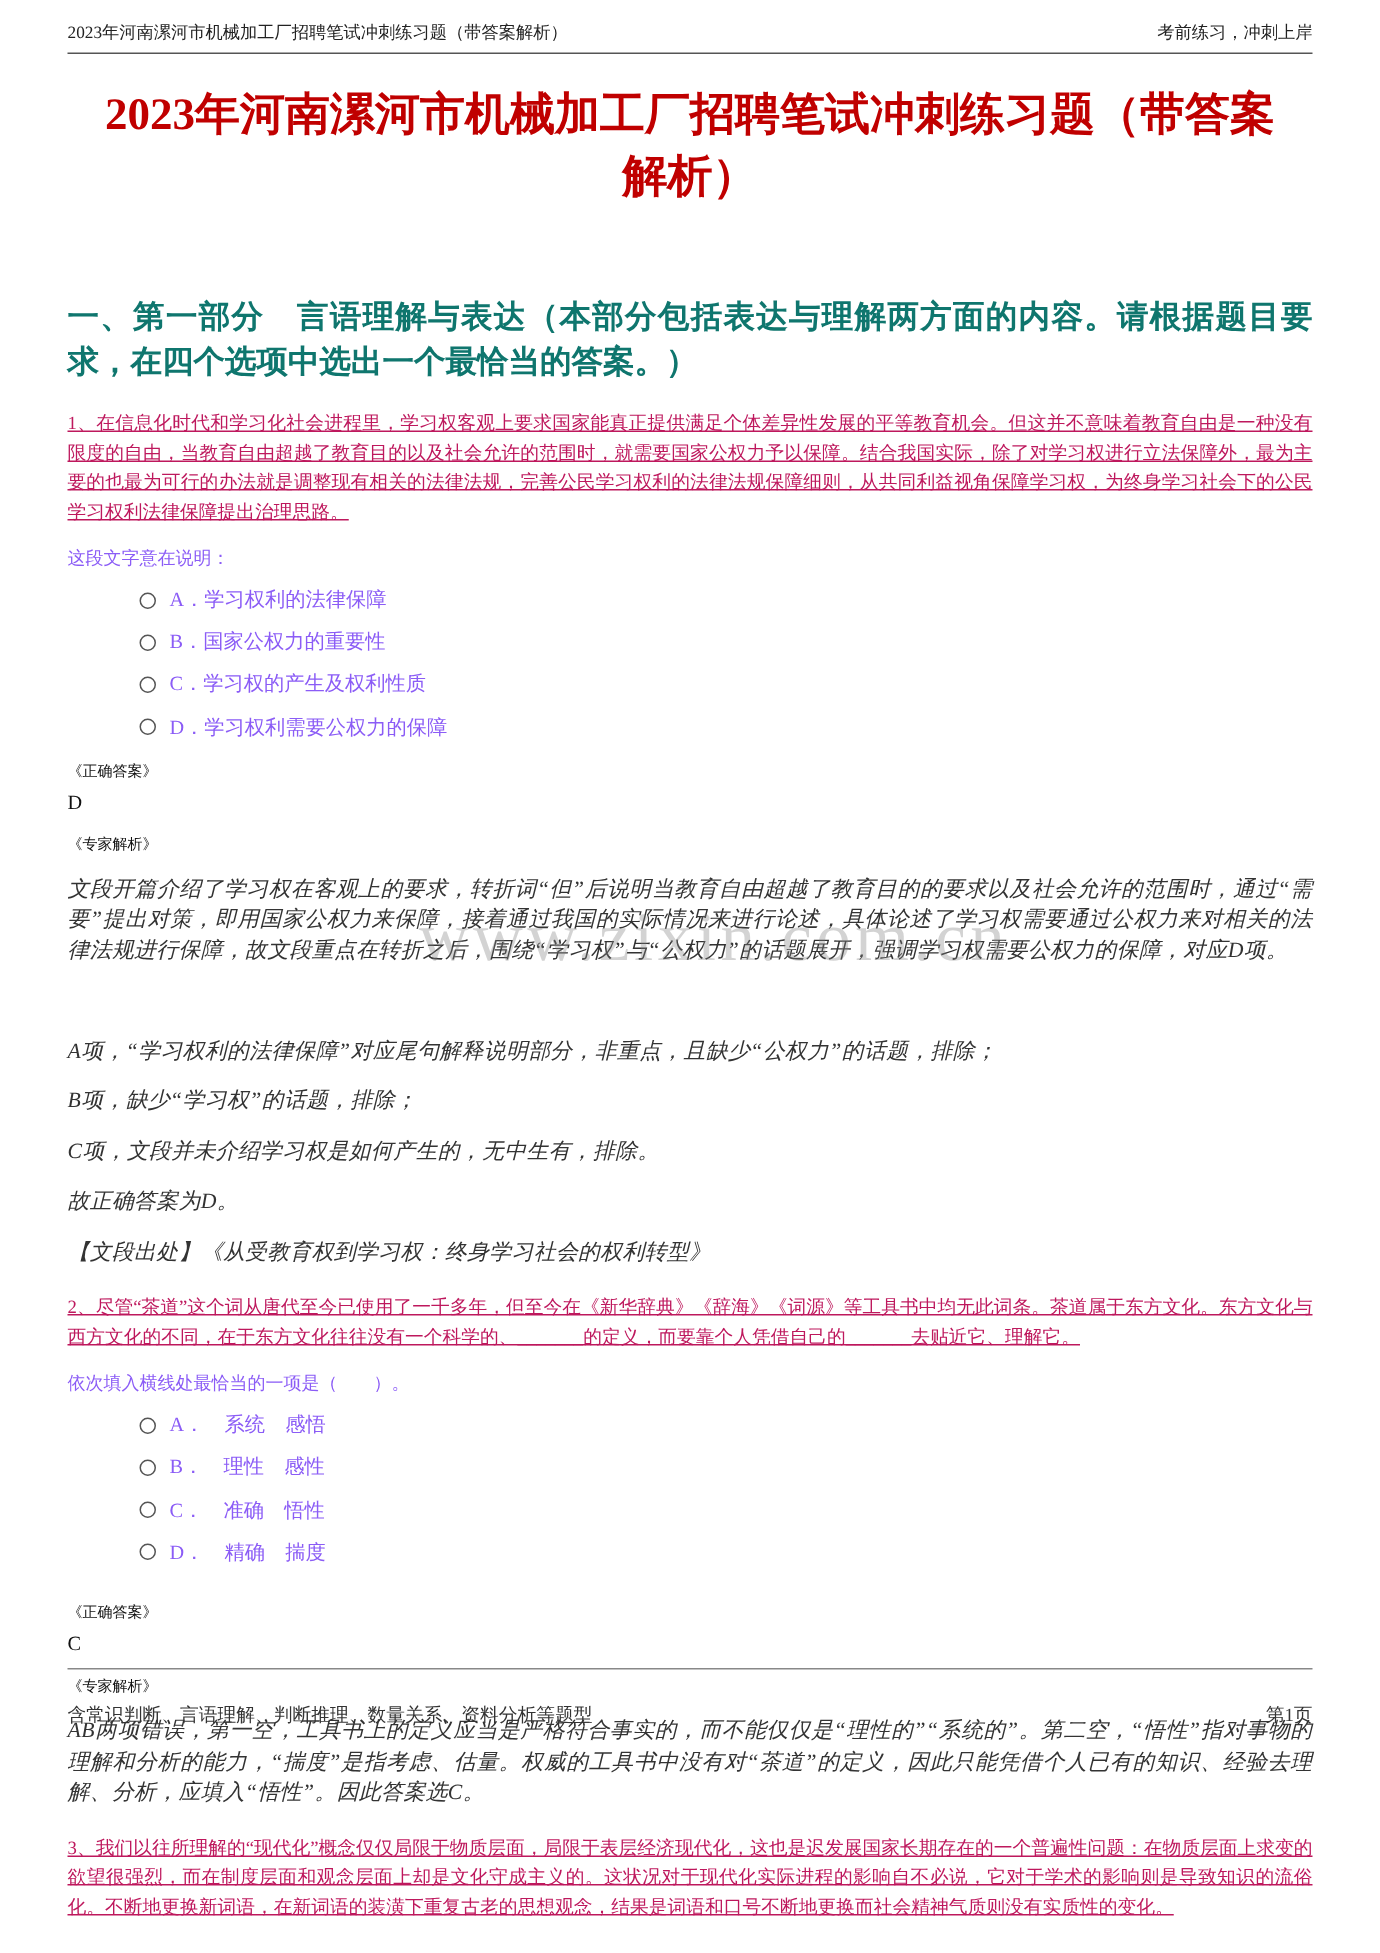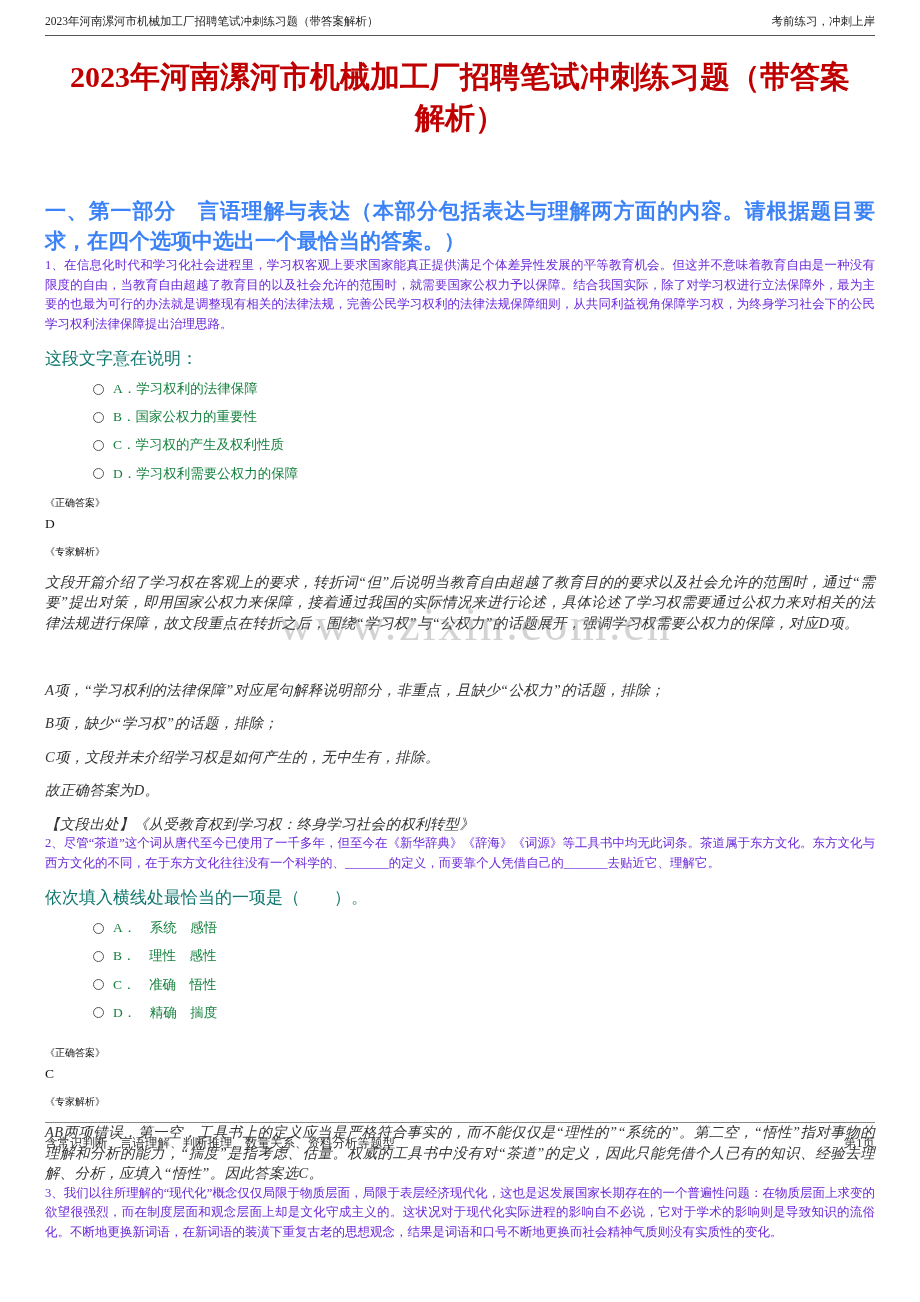--- a/index.html
+++ b/index.html
@@ -23,40 +23,42 @@
 
   .doc-title {
     max-width: 800px; margin: 20px auto 0;
     font-size: 30px; font-weight: bold; line-height: 1.38;
     color: #c00000; text-align: center;
   }
 
   .section-heading {
     margin-top: 58px;
     font-size: 21px; font-weight: bold; line-height: 1.42;
-    color: #3b82f6; text-align: justify;
+    color: #0f766e; text-align: justify;
   }
 
   .q-stem {
-    font-size: 12.5px; line-height: 1.55; color: #6d28d9;
+    margin-top: 17px;
+    font-size: 12.5px; line-height: 1.55; color: #be185d;
     text-align: justify;
+    text-decoration: underline;
   }
   .q-prompt {
     margin: 13px 0 8px;
-    font-size: 17px; color: #0f766e;
+    font-size: 12px; color: #8b5cf6;
   }
 
   .options { margin-left: 48px; }
   .option { display: flex; align-items: center; margin: 10px 0; cursor: default; }
   .radio {
     display: inline-block; width: 11px; height: 11px;
     border: 1px solid #555; border-radius: 50%; background: #fff;
     margin-right: 9px; flex: 0 0 auto;
   }
-  .option-label { font-size: 13.5px; color: #15803d; line-height: 1.35; }
+  .option-label { font-size: 13.5px; color: #8b5cf6; line-height: 1.35; }
 
   .meta-label { margin: 13px 0 0; font-size: 10px; color: #111; }
   .answer-value { margin: 6px 0 0; font-size: 13.5px; color: #111; }
 
   .analysis {
     margin: 13px 0 0;
     font-size: 14.5px; line-height: 1.42; color: #333;
     text-align: justify; letter-spacing: 0.3px; font-style: italic;
   }
   .analysis.after-watermark { margin-top: 46px; }
@@ -68,21 +70,21 @@
     text-align: center;
     font-size: 46px; letter-spacing: 3px;
     color: rgba(130,130,130,0.35);
     font-family: "Liberation Serif", "DejaVu Serif", serif;
     pointer-events: none;
     padding-left: 32px;
   }
 
   .page-footer {
     position: absolute; left: 45px; right: 45px; bottom: 12px;
-    border-top: 1px solid #888; padding-top: 12px;
+    border-top: 1px solid #888; padding-top: 22px;
     display: flex; justify-content: space-between;
     font-size: 12.5px; color: #333; text-align: center;
   }
 </style>
 </head>
 <body>
 
 <div class="page">
 
   <header class="page-header">

